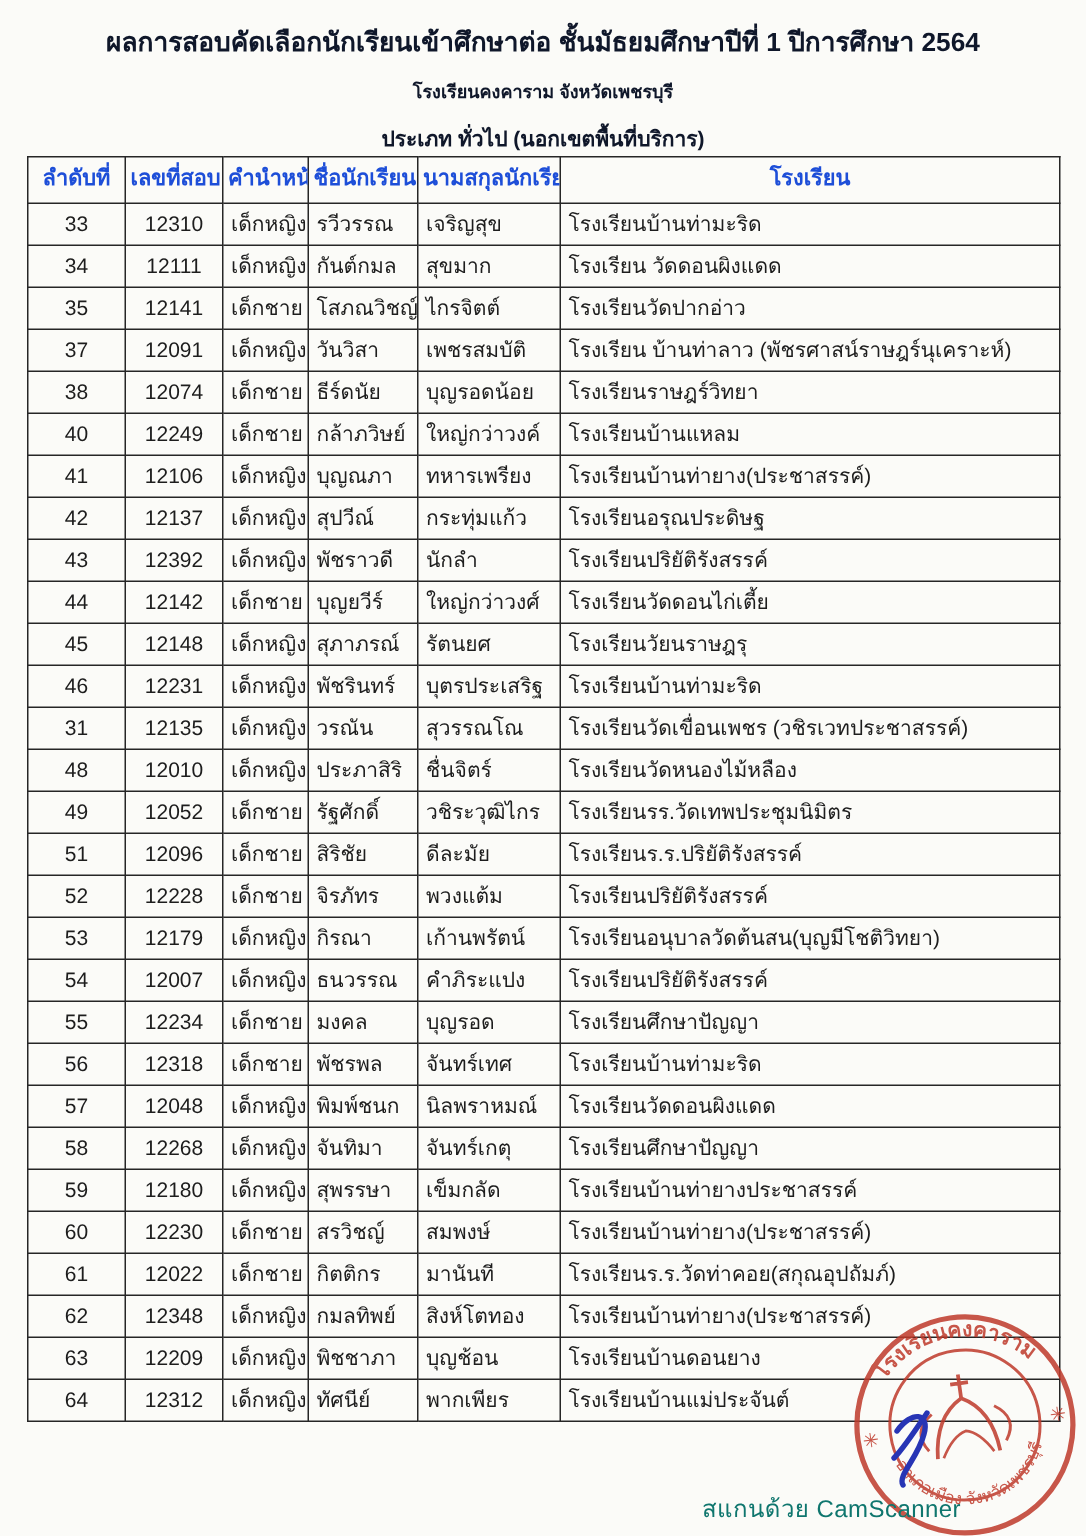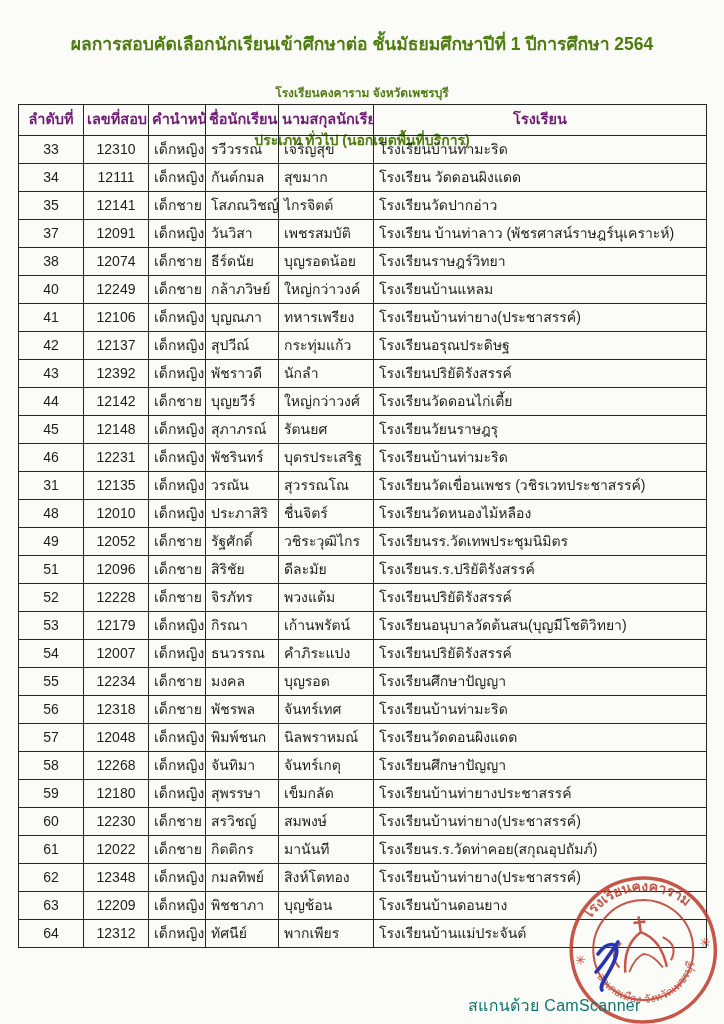--- a/index.html
+++ b/index.html
@@ -6,40 +6,40 @@
   body{
     width:724px;height:1024px;
     background:#fbfbf8;
     font-family:"Liberation Sans",sans-serif;
     color:#1c1c1c;
     position:relative;
     overflow:hidden;
   }
   .doc-header{padding-top:12px;text-align:center;}
   .doc-header h1,.doc-header h2,.doc-header h3{
-    margin:16px;font-weight:bold;color:#4d7c0f;
+    margin:0;font-weight:bold;color:#0f172a;
   }
   .doc-header h1{font-size:17.5px;line-height:33px;}
   .doc-header h2{font-size:12px;line-height:32px;}
   .doc-header h3{font-size:14px;line-height:31px;}
 
   table.results{
     position:absolute;left:18px;top:104px;width:688px;
     border-collapse:collapse;table-layout:fixed;
     background:transparent;
   }
   .results th,.results td{
     border:1.6px solid #262626;
     overflow:hidden;white-space:nowrap;
     font-size:14px;line-height:1.1;
     padding:1px 3px;
   }
   .results th{
     font-size:14.5px;font-weight:bold;text-align:center;
-    height:28px;color:#701a75;
+    height:28px;color:#1d4ed8;
   }
   .results td{height:25px;color:#1d1d1d;}
   .results td.center{text-align:center;}
   .results td.left{text-align:left;padding-left:5px;}
 
   .stamp{
     position:absolute;left:562px;top:872px;width:162px;height:152px;
     pointer-events:none;
     transform:rotate(-8deg);
     opacity:0.85;

